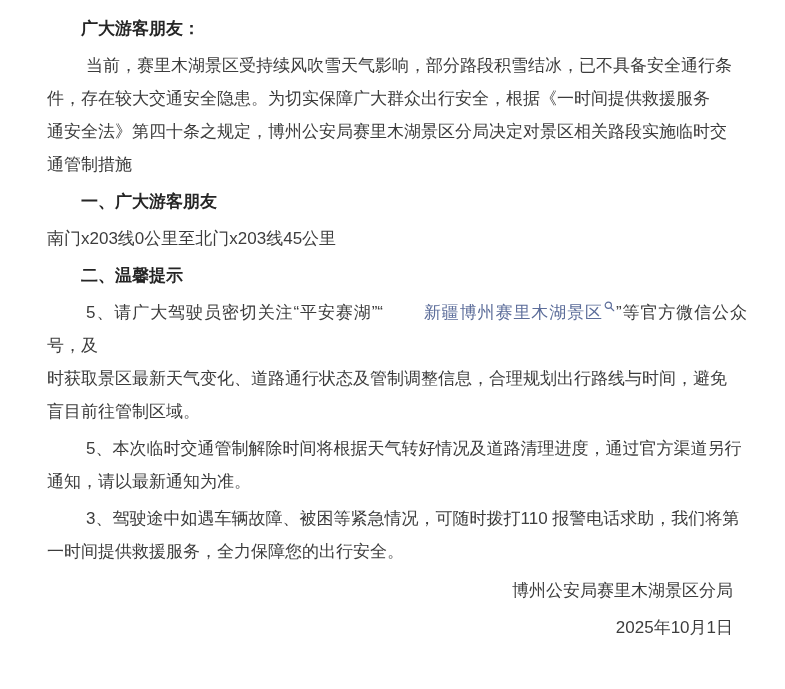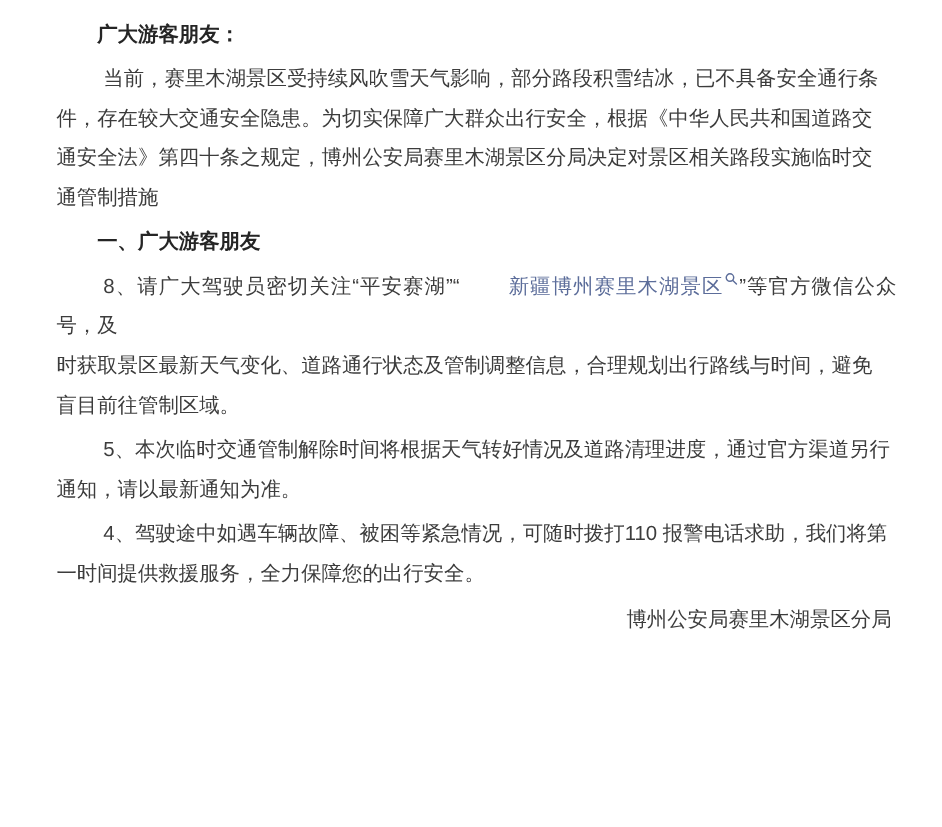--- a/index.html
+++ b/index.html
@@ -45,52 +45,55 @@
     margin-left: 40px;
   }
   .search-icon-svg {
     display: inline-block;
     width: 11px;
     height: 11px;
     vertical-align: 6px;
     margin: 0 1px;
   }
   .signature {
-    margin: 6px 4px 0 0;
+    margin: 6px 14px 0 0;
     text-align: right;
   }
   .signature p {
     margin: 0 0 4px 0;
   }
 </style>
 </head>
 <body>
 
 <div class="page">
   <p class="salutation">广大游客朋友：</p>
 
   <p class="para">当前，赛里木湖景区受持续风吹雪天气影响，部分路段积雪结冰，已不具备安全通行条
-件，存在较大交通安全隐患。为切实保障广大群众出行安全，根据《中华人民共和国道路交
+件，存在较大交通安全隐患。为切实保障广大群众出行安全，根据《一时间提供救援服务
 通安全法》第四十条之规定，博州公安局赛里木湖景区分局决定对景区相关路段实施临时交
 通管制措施</p>
 
   <p class="heading">一、广大游客朋友</p>
 
+  <p class="para no-indent">南门x203线0公里至北门x203线45公里</p>
 
+  <p class="heading">二、温馨提示</p>
 
-  <p class="para"><span>8、请广大驾驶员密切关注“平安赛湖”“</span><a class="entity-link"><span>新疆博州赛里木湖景区</span><svg class="search-icon-svg" viewBox="0 0 12 12">
+  <p class="para"><span>5、请广大驾驶员密切关注“平安赛湖”“</span><a class="entity-link"><span>新疆博州赛里木湖景区</span><svg class="search-icon-svg" viewBox="0 0 12 12">
           <circle cx="4.7" cy="4.7" r="3.4" fill="none" stroke="#5c6d9a" stroke-width="1.3"></circle>
           <line x1="7.3" y1="7.3" x2="10.6" y2="10.6" stroke="#5c6d9a" stroke-width="1.3" stroke-linecap="round"></line>
         </svg></a><span>”等官方微信公众号，及
 时获取景区最新天气变化、道路通行状态及管制调整信息，合理规划出行路线与时间，避免
 盲目前往管制区域。</span></p>
 
 
   <p class="para">5、本次临时交通管制解除时间将根据天气转好情况及道路清理进度，通过官方渠道另行
 通知，请以最新通知为准。</p>
 
-  <p class="para">4、驾驶途中如遇车辆故障、被困等紧急情况，可随时拨打110 报警电话求助，我们将第
+  <p class="para">3、驾驶途中如遇车辆故障、被困等紧急情况，可随时拨打110 报警电话求助，我们将第
 一时间提供救援服务，全力保障您的出行安全。</p>
 
   <div class="signature">
     <p>博州公安局赛里木湖景区分局</p>
+    <p>2025年10月1日</p>
   </div>
 </div>
 
 </body></html>

